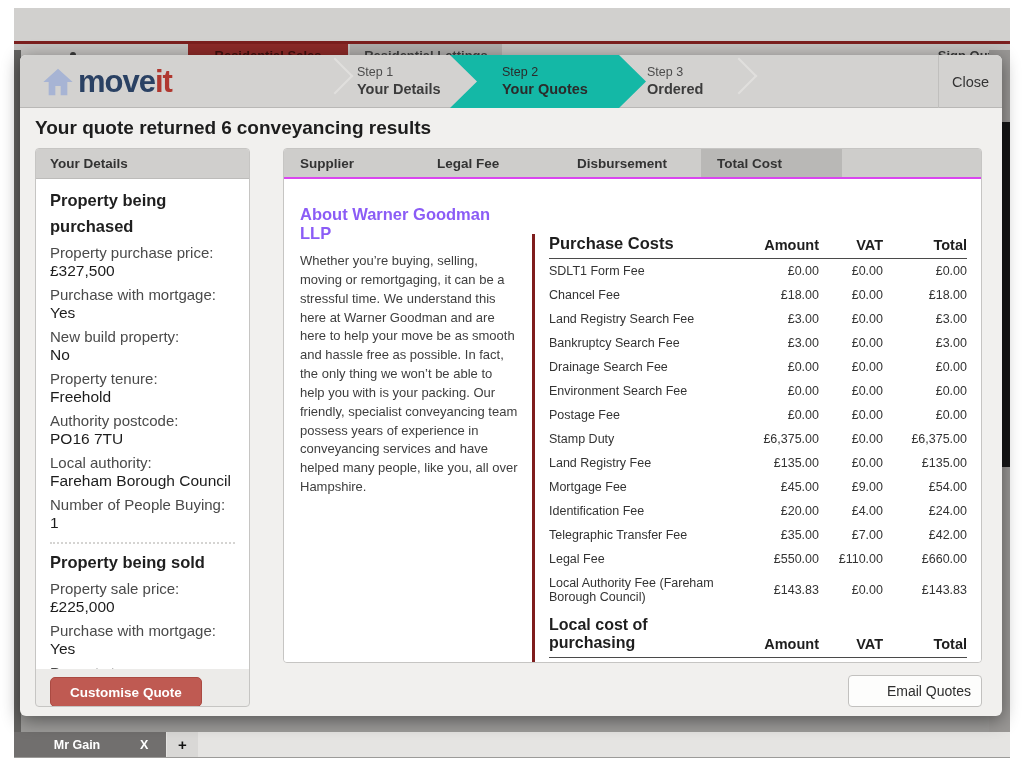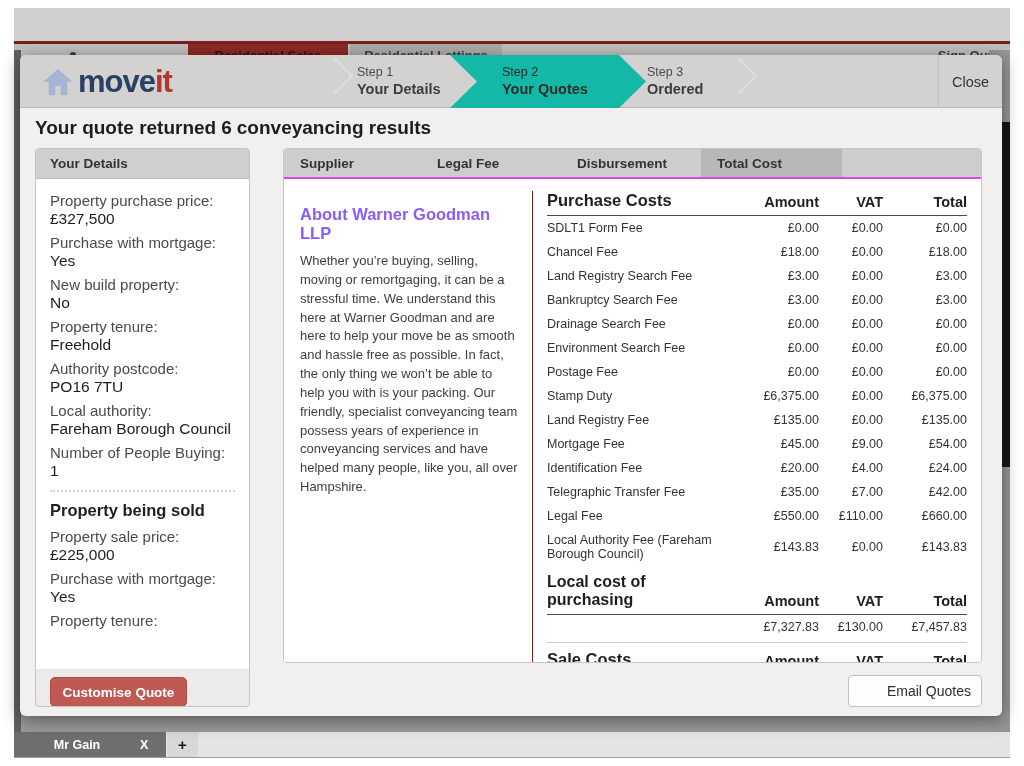--- a/index.html
+++ b/index.html
@@ -51,35 +51,35 @@
   .card-head { height:30px; background:#d0cfcd; border-bottom:1px solid #bdbcba; display:flex; align-items:center; padding:0 14px; font-size:13.5px; font-weight:bold; color:#333; }
 
   
   .details-card { position:absolute; left:15px; top:93px; width:215px; height:559px; }
   .details-body { background:#fff; height:490px; overflow:hidden; padding:8px 14px 0; }
   .d-title { font-size:16.5px; font-weight:bold; color:#1f1f1f; line-height:26px; margin-bottom:2px; }
   .d-lbl { font-size:15px; color:#4a4a4a; line-height:16px; margin-top:6px; }
   .d-val { font-size:15.5px; color:#1c1c1c; line-height:20px; }
   .d-divider { border-top:2px dotted #d5d4d2; margin:9px 0 5px; }
   .details-footer { height:38px; padding:8px 14px 0; }
-  .customise-btn { width:137px; height:30px; background:#bf5a52; border:1px solid #aa4a42; border-radius:5px; color:#fff; font-size:13.5px; font-weight:bold; display:flex; align-items:center; justify-content:center; cursor:pointer; }
+  .customise-btn { width:152px; height:30px; background:#bf5a52; border:1px solid #aa4a42; border-radius:5px; color:#fff; font-size:13.5px; font-weight:bold; display:flex; align-items:center; justify-content:center; cursor:pointer; }
 
   
   .results-card { position:absolute; left:263px; top:93px; width:699px; height:515px; }
   .results-tabs { display:flex; height:30px; background:#cecdcb; border-bottom:2px solid #d946ef; }
   .r-tab { width:140px; display:flex; align-items:center; padding-left:16px; font-size:13.5px; font-weight:bold; color:#333; cursor:pointer; }
   .r-tab.first { width:137px; }
   .r-tab.active { background:#b9b8b6; width:141px; }
   .results-body { background:#fff; height:484px; overflow:hidden; display:flex; padding:12px 14px 0 16px; }
   .supplier-col { width:232px; padding-right:14px; }
   .wg-logo { font-size:27px; color:#8b9ec4; letter-spacing:-1px; }
   .wg-sup { font-size:8px; color:#8b9ec4; vertical-align:super; }
   .about-title { font-size:16.5px; font-weight:bold; color:#8b5cf6; margin-top:14px; }
   .about-text { font-size:13px; line-height:1.45; color:#3e3e3e; margin-top:9px; }
-  .costs-col { flex:1; border-left:1px solid #7f1d1d; padding-left:14px; }
+  .costs-col { flex:1; border-left:3px solid #7f1d1d; padding-left:14px;margin-top:43px; }
   .cost-head { display:flex; align-items:flex-end; border-bottom:1px solid #4a4a4a; padding-bottom:5px; }
   .cost-head.later { margin-top:7px; }
   .cost-head .t { flex:1; font-size:16.5px; font-weight:bold; color:#1e1e1e; }
   .cost-head .c { width:92px; text-align:right; font-size:14.5px; font-weight:bold; color:#1e1e1e; }
   .cost-head .c.vat { width:64px; }
   .cost-head .c.tot { width:84px; }
   .cost-row { display:flex; align-items:center; padding:5px 0; font-size:12.5px; color:#333; line-height:14px; }
   .cost-row .l { flex:1; padding-right:6px; }
   .cost-row .v { width:92px; text-align:right; }
   .cost-row .v.vat { width:64px; }
@@ -144,20 +144,21 @@
       <div class="close-btn">Close</div>
     </div>
 
     <div class="m-heading">
       <span>Your quote returned</span><span class="cnt">6</span><span>conveyancing results</span>
     </div>
 
     <div class="card details-card">
       <div class="card-head">Your Details</div>
       <div class="details-body">
+        <div class="d-title">Property being purchased</div>
         <div>
 
             <div class="d-item">
               <div class="d-lbl">Property purchase price:</div>
               <div class="d-val">£327,500</div>
             </div>
 
             <div class="d-item">
               <div class="d-lbl">Purchase with mortgage:</div>
               <div class="d-val">Yes</div>

